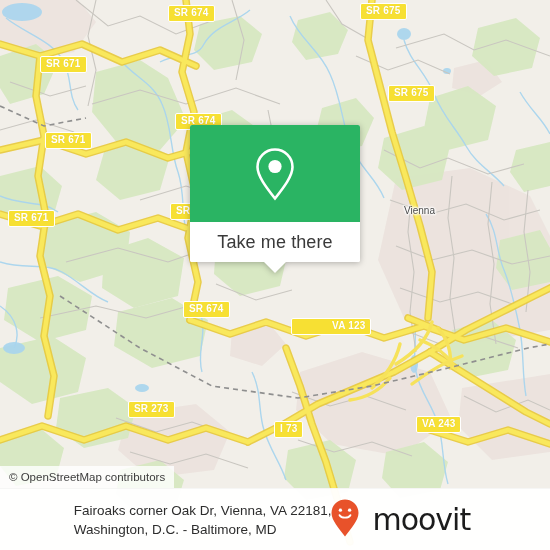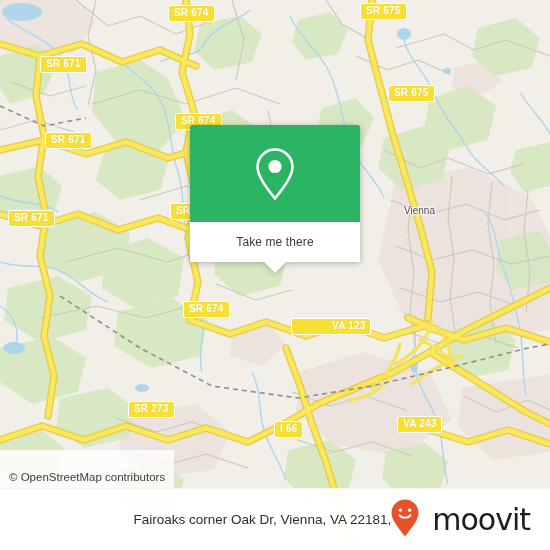--- a/index.html
+++ b/index.html
@@ -90,21 +90,21 @@
   #popup-pin-icon svg { display: block; }
   #popup-card-footer {
     height: 40px;
     display: flex;
     align-items: center;
     justify-content: center;
     background: #ffffff;
   }
   #popup-cta-label {
     color: #3a3a3a;
-    font-size: 12px;
+    font-size: 18px;
     font-family: "Liberation Sans", sans-serif;
     letter-spacing: 0.1px;
   }
   #popup-tail {
     position: absolute;
     left: 50%;
     bottom: -11px;
     margin-left: -12px;
     width: 0;
     height: 0;
@@ -114,42 +114,42 @@
   }
 
   
   #attribution {
     position: absolute;
     left: 0;
     bottom: 62px;
     height: 22px;
     display: flex;
     align-items: center;
-    padding: 16px 9px 0 9px;
+    padding: 0 9px 0 9px;
     background: rgba(255,255,255,0.80);
     z-index: 50;
   }
   #attribution-text {
     font-size: 11.5px;
     color: #3c3c3c;
     font-family: "Liberation Sans", sans-serif;
     white-space: nowrap;
   }
 
   
   #footer {
     position: absolute;
     left: 0;
     bottom: 0;
     width: 550px;
     height: 62px;
     background: rgba(255,255,255,0.955);
     display: flex;
     align-items: center;
-    justify-content: flex-end;
+    justify-content: center;
     box-sizing: border-box;
     padding: 0 14px 0 14px;
     z-index: 60;
     border-top: 1px solid rgba(0,0,0,0.035);
   }
   #footer-caption {
     font-size: 13.5px;
     line-height: 19px;
     color: #2d2d2d;
     font-family: "Liberation Sans", sans-serif;
@@ -339,22 +339,22 @@
     <div class="shield" style="left:360px; top:3px;">SR 675</div>
     <div class="shield" style="left:40px;  top:56px;">SR 671</div>
     <div class="shield" style="left:388px; top:85px;">SR 675</div>
     <div class="shield" style="left:175px; top:113px;">SR 674</div>
     <div class="shield" style="left:45px;  top:132px;">SR 671</div>
     <div class="shield" style="left:8px;   top:210px;">SR 671</div>
     <div class="shield" style="left:170px; top:203px;">SR 674</div>
     <div class="shield" style="left:183px; top:301px;">SR 674</div>
     <div class="shield" style="left:291px; top:318px;padding-left:40px;">VA 123</div>
     <div class="shield" style="left:128px; top:401px;">SR 273</div>
-    <div class="shield" style="left:274px; top:421px;">I 66</div>
-    <div class="shield" style="left:397px; top:416px;">VA 243</div>
+    <div class="shield" style="left:274px; top:421px;">I 73</div>
+    <div class="shield" style="left:416px; top:416px;">VA 243</div>
 
     <div class="place-label" style="left:404px; top:205px;">Vienna</div>
 
     <div id="popup-card">
       <div id="popup-card-body">
         <div id="popup-card-header">
           <span id="popup-pin-icon">
             <svg width="40" height="54" viewBox="0 0 40 54" fill="none">
               <path d="M20 2.5 C10.3 2.5 2.5 10.3 2.5 20 C2.5 29 11 40 20 51.5 C29 40 37.5 29 37.5 20 C37.5 10.3 29.7 2.5 20 2.5 Z" stroke="#ffffff" stroke-width="2.6" fill="none"></path>
               <circle cx="20" cy="19.5" r="6.6" fill="#ffffff"></circle>
@@ -369,20 +369,21 @@
     </div>
 
     <div id="attribution">
       <span id="attribution-text">© OpenStreetMap contributors</span>
     </div>
   </div>
 
   <div id="footer">
     <div id="footer-caption">
       <span id="footer-caption-line1">Fairoaks corner Oak Dr, Vienna, VA 22181,</span>
+      <span id="footer-caption-line2">Washington, D.C. - Baltimore, MD</span>
     </div>
 
     <div id="brand-logo">
       <span>
         <svg width="28" height="38" viewBox="0 0 28 38">
           <path d="M14 0.5 C6.5 0.5 0.5 6.5 0.5 14 C0.5 21.5 8 29.5 14 37.5 C20 29.5 27.5 21.5 27.5 14 C27.5 6.5 21.5 0.5 14 0.5 Z" fill="#e8522a"></path>
           <circle cx="9.4" cy="11.2" r="1.65" fill="#ffffff"></circle>
           <circle cx="18.6" cy="11.2" r="1.65" fill="#ffffff"></circle>
           <path d="M8.6 16.2 C10.4 19.4 17.6 19.4 19.4 16.2" stroke="#ffffff" stroke-width="1.9" fill="none" stroke-linecap="round"></path>
         </svg>

